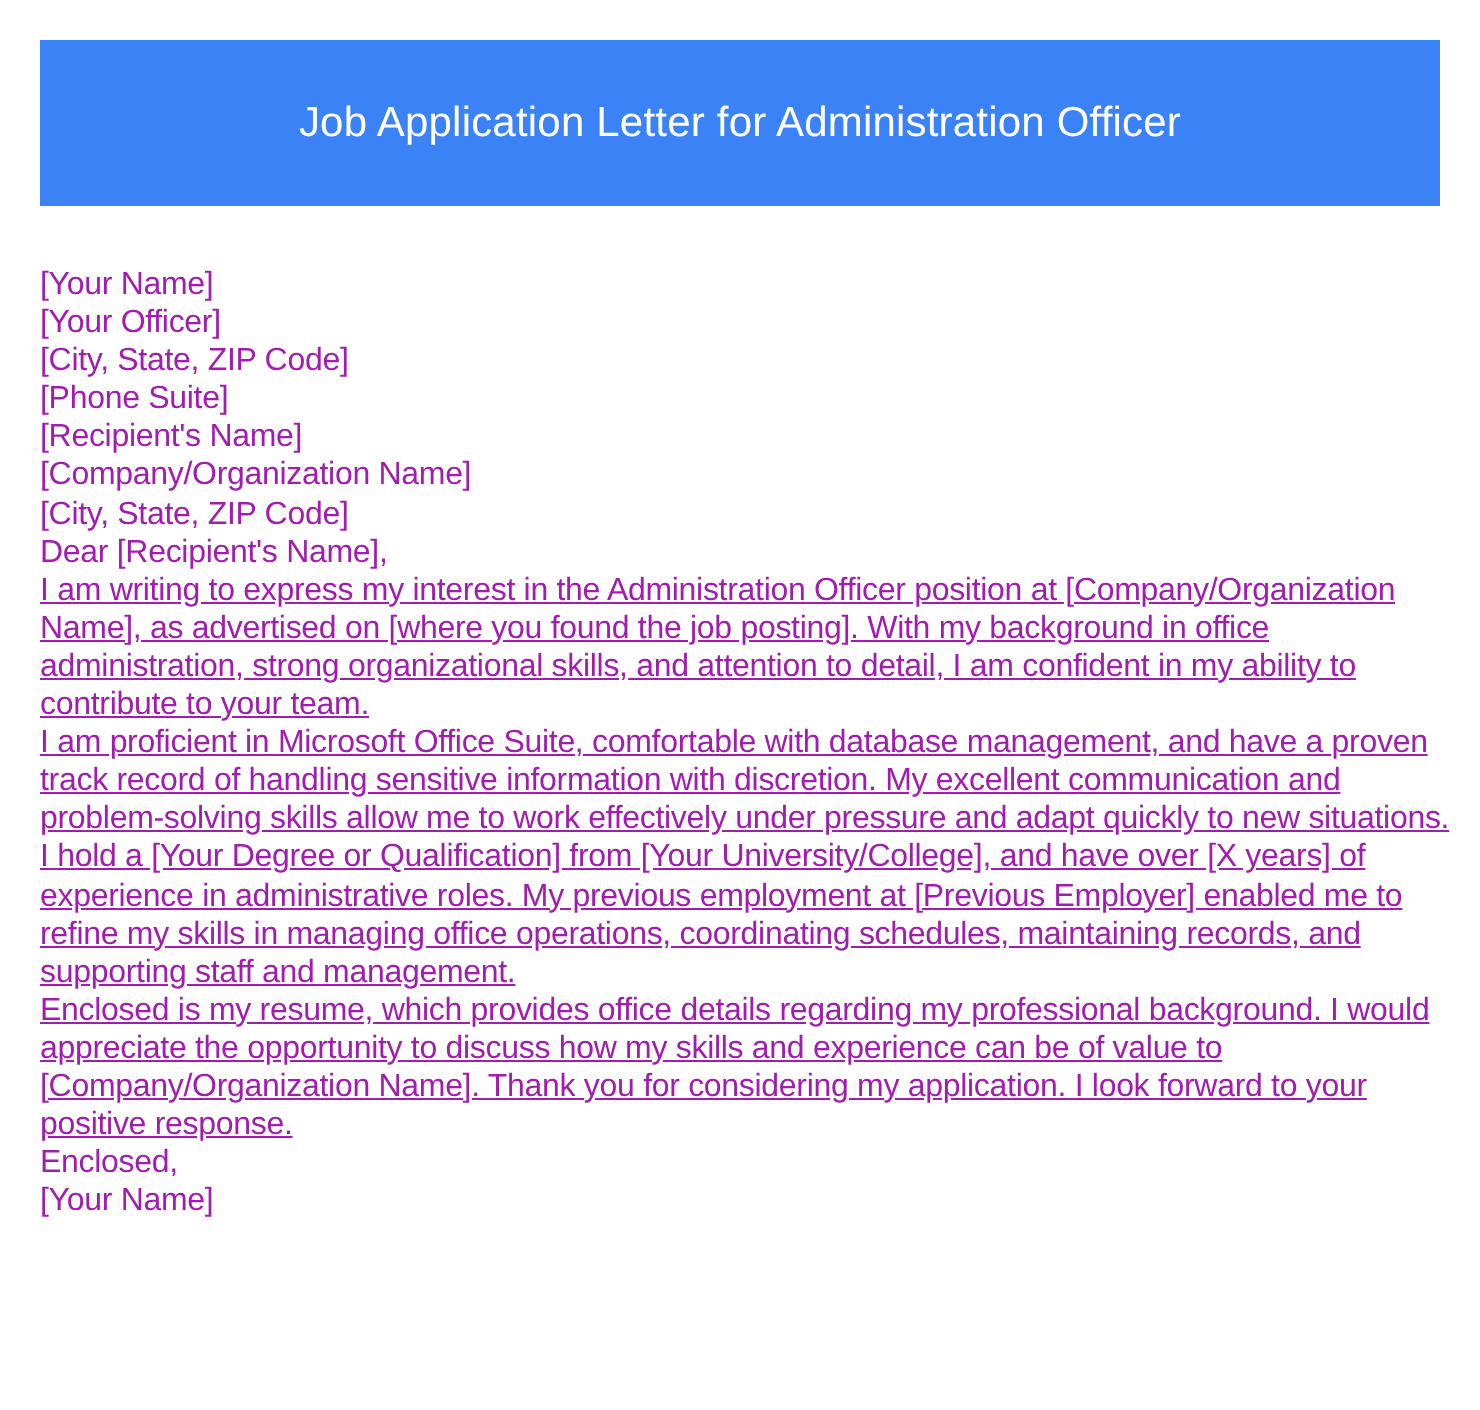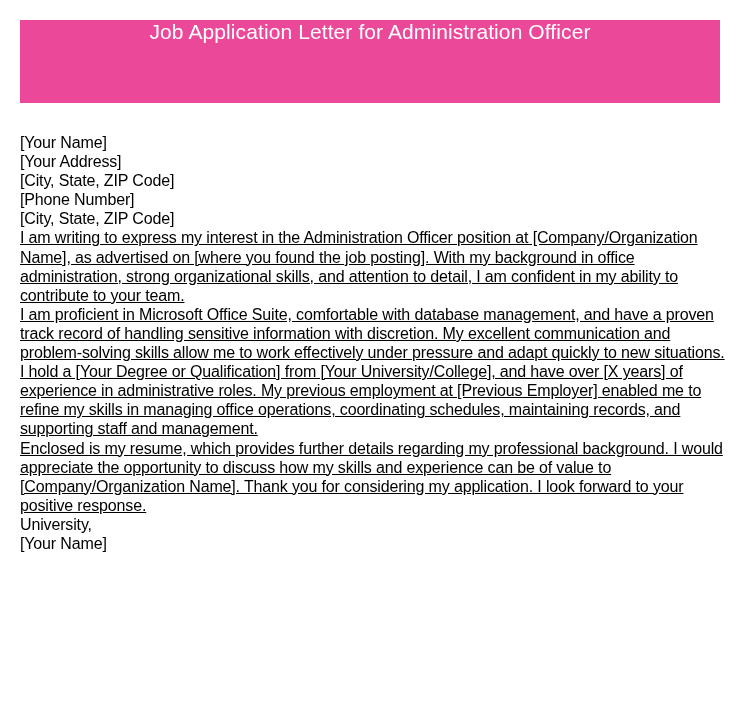--- a/index.html
+++ b/index.html
@@ -1,45 +1,48 @@
 <!DOCTYPE html>
 <html><head>
   <meta charset="utf-8">
   <style>
     html, body { margin: 0; padding: 0; background: #ffffff; }
     body { width: 740px; height: 705px; overflow: hidden; position: relative; font-family: "Liberation Sans", sans-serif; }
     .header {
       position: absolute; left: 20px; top: 20px; width: 700px; height: 83px;
-      background: #ec4899; display: flex; align-items: flex-start; justify-content: center;
+      background: #3b82f6; display: flex; align-items: center; justify-content: center;
     }
     .header-title { color: #ffffff; font-size: 21px; font-family: "Liberation Sans", sans-serif; letter-spacing: 0.1px; }
     .letter {
       position: absolute; left: 20px; top: 133px; width: 705px;
-      color: #000000; font-size: 16px; line-height: 19.1px; font-family: "Liberation Sans", sans-serif;
+      color: #a21caf; font-size: 16px; line-height: 19.1px; font-family: "Liberation Sans", sans-serif;
       letter-spacing: -0.15px;
     }
     .line { display: block; white-space: nowrap; }
     .para { display: block; text-decoration: underline; }
   </style>
 </head>
 <body>
 
 <div class="header">
   <div class="header-title">Job Application Letter for Administration Officer</div>
 </div>
 
 <div class="letter">
   <div>
     <span class="line">[Your Name]</span>
-    <span class="line">[Your Address]</span>
+    <span class="line">[Your Officer]</span>
     <span class="line">[City, State, ZIP Code]</span>
-    <span class="line">[Phone Number]</span>
+    <span class="line">[Phone Suite]</span>
   </div>
   <div>
+    <span class="line">[Recipient's Name]</span>
+    <span class="line">[Company/Organization Name]</span>
     <span class="line">[City, State, ZIP Code]</span>
   </div>
+  <span class="line">Dear [Recipient's Name],</span>
   <span class="para">I am writing to express my interest in the Administration Officer position at [Company/Organization Name], as advertised on [where you found the job posting]. With my background in office administration, strong organizational skills, and attention to detail, I am confident in my ability to contribute to your team.</span>
   <span class="para">I am proficient in Microsoft Office Suite, comfortable with database management, and have a proven track record of handling sensitive information with discretion. My excellent communication and problem-solving skills allow me to work effectively under pressure and adapt quickly to new situations.</span>
   <span class="para">I hold a [Your Degree or Qualification] from [Your University/College], and have over [X years] of experience in administrative roles. My previous employment at [Previous Employer] enabled me to refine my skills in managing office operations, coordinating schedules, maintaining records, and supporting staff and management.</span>
-  <span class="para">Enclosed is my resume, which provides further details regarding my professional background. I would appreciate the opportunity to discuss how my skills and experience can be of value to [Company/Organization Name]. Thank you for considering my application. I look forward to your positive response.</span>
-  <span class="line">University,</span>
+  <span class="para">Enclosed is my resume, which provides office details regarding my professional background. I would appreciate the opportunity to discuss how my skills and experience can be of value to [Company/Organization Name]. Thank you for considering my application. I look forward to your positive response.</span>
+  <span class="line">Enclosed,</span>
   <span class="line">[Your Name]</span>
 </div>
 
 </body></html>

